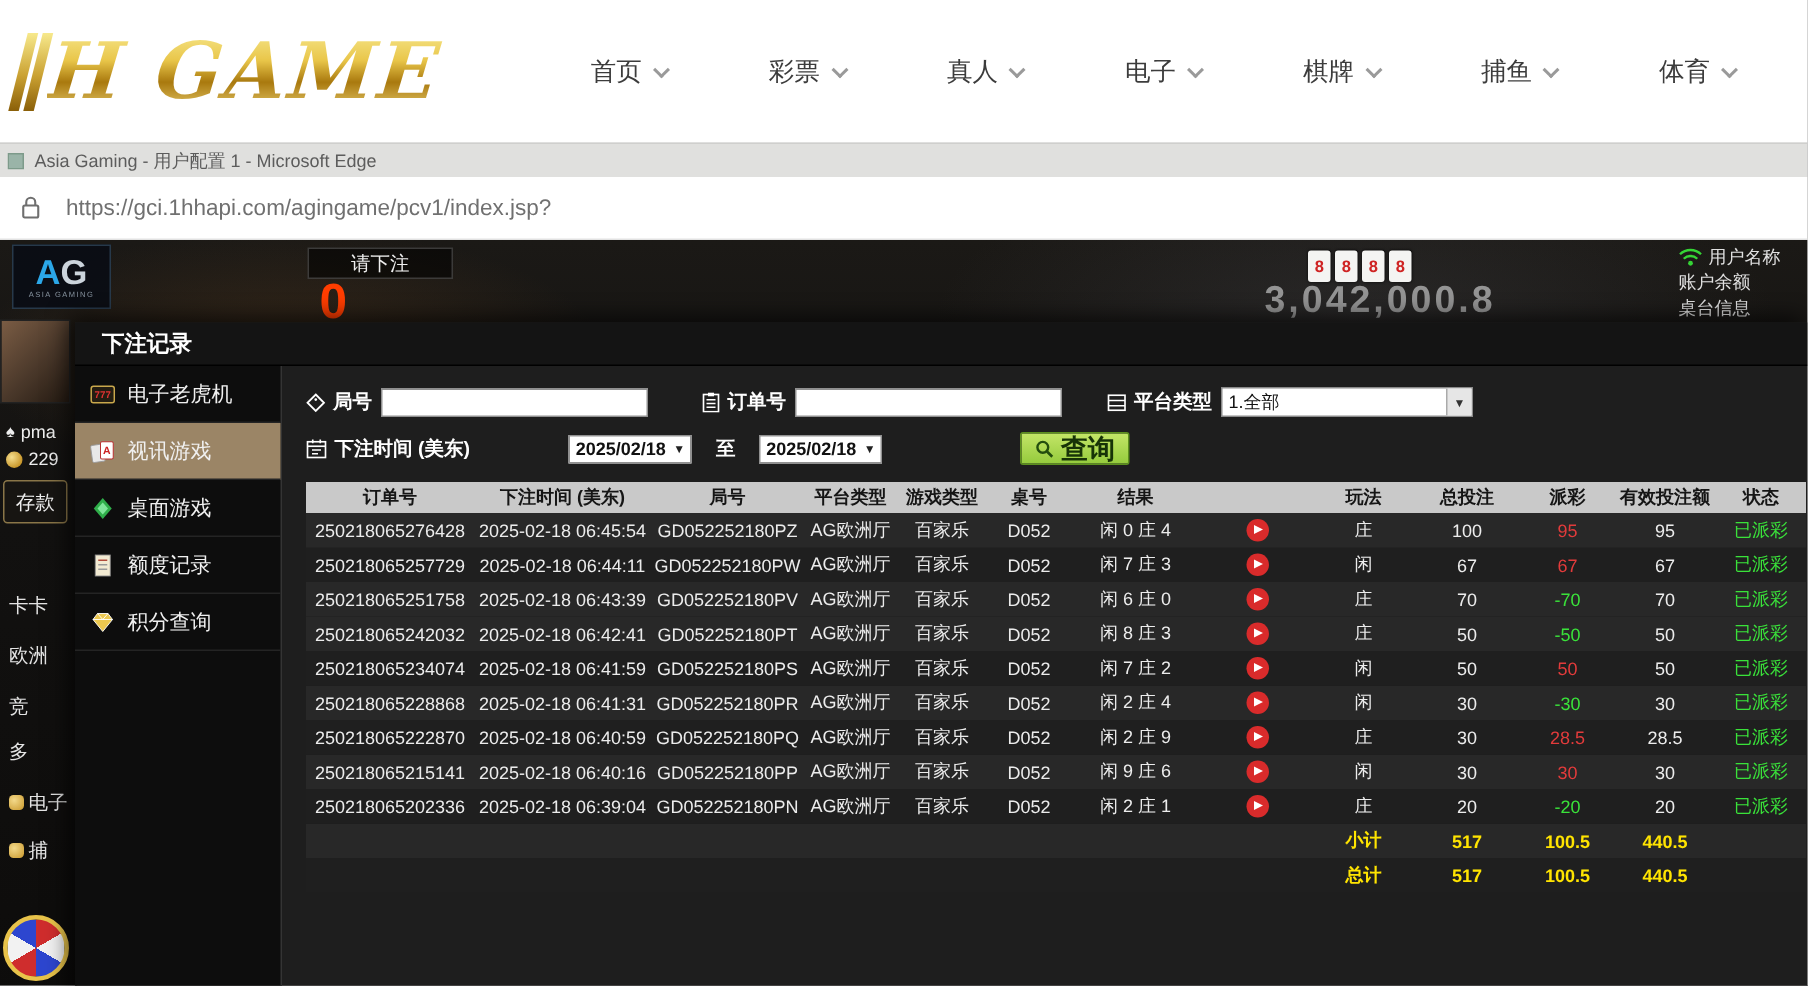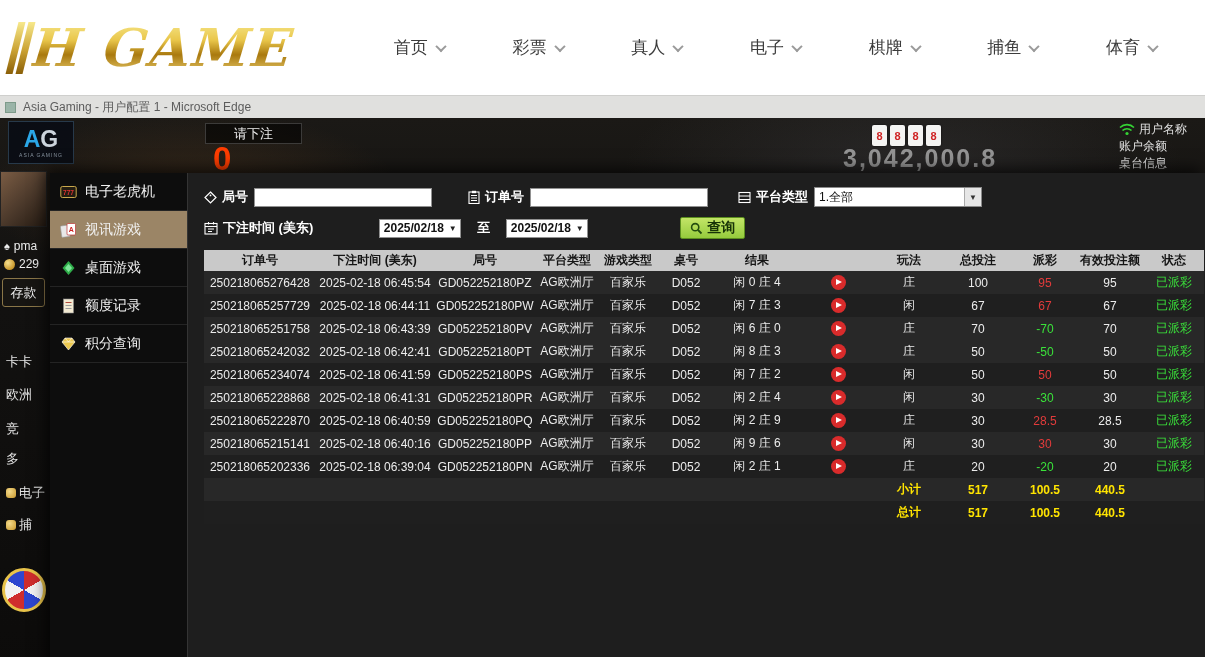--- a/index.html
+++ b/index.html
@@ -89,21 +89,21 @@
   .fselect { width:168px; height:20px; background:#fff; border:1px solid #8a8a8a; margin-left:6px; display:flex;
     align-items:center; justify-content:space-between; font-size:12px; color:#111; padding-left:4px; cursor:pointer; }
   .arrowbox { width:17px; height:100%; background:#e6e6e6; border-left:1px solid #aaa; display:flex; align-items:center;
     justify-content:center; font-size:8px; color:#333; }
   .dsel { width:82px; height:19px; background:#fff; border:1px solid #919191; display:flex; align-items:center;
     justify-content:center; gap:5px; font-size:12px; font-weight:bold; color:#111; cursor:pointer; }
   .dsel .darr { font-size:8px; color:#222; }
   .to-label { color:#fff; font-weight:bold; font-size:13px; margin:0 16px; }
   .qbtn { height:22px; padding:0 9px; margin-left:92px; display:flex; align-items:center; gap:4px; cursor:pointer;
     background:linear-gradient(#c3e567,#95cb3d); border:1px solid #5c8f1e; border-radius:2px;
-    font-size:14px; font-weight:bold; color:#173307; }
+    font-size:18px; font-weight:bold; color:#173307; }
 
   table.bet-table { margin-top:10px; border-collapse:collapse; width:1000px; table-layout:fixed; }
   .bet-table th { background:#c9c9c9; color:#151515; font-size:12px; font-weight:bold; height:21px; padding:0 2px;
     white-space:nowrap; overflow:hidden; }
   .bet-table td { font-size:12px; color:#ececec; height:23px; text-align:center; padding:0 2px; white-space:nowrap; overflow:hidden; }
   tr.odd td { background:#282828; }
   tr.even td { background:#1f1f1f; }
   td.pos { color:#e23b3b; } td.neg { color:#3ae23a; } td.zero { color:#fff; }
   td.st { color:#3ae23a; }
   td.sum { color:#ffe400; font-weight:bold; }
@@ -156,20 +156,27 @@
       </nav>
   </header>
 
   <div class="titlebar">
     <svg width="11" height="11">
         <rect x="0.5" y="0.5" width="10" height="10" fill="#9ab4a8" stroke="#7d9a8a"></rect>
       </svg>
     <span>Asia Gaming - 用户配置 1 - Microsoft Edge</span>
   </div>
 
+  <div class="urlbar">
+    <svg width="15" height="17" viewBox="0 0 15 17">
+      <rect x="2.5" y="7" width="10" height="8" rx="1" fill="none" stroke="#6f6f6f" stroke-width="1.4"></rect>
+      <path d="M4.5 7 V4.8 a3 3 0 0 1 6 0 V7" fill="none" stroke="#6f6f6f" stroke-width="1.4"></path>
+    </svg>
+    <span class="url-text">https://gci.1hhapi.com/agingame/pcv1/index.jsp?</span>
+  </div>
 
   <div class="stage">
 
     <div class="ag-logo">
       <div class="ag-big"><span class="ag-a">A</span><span class="ag-g">G</span></div>
       <div class="ag-sub">ASIA GAMING</div>
     </div>
 
     <div class="bet-prompt">请下注</div>
     <div class="timer">0</div>
@@ -229,20 +236,21 @@
           </div>
           <div class="sitem" style="top: 398px;">
             <span class="gold-dot"></span>
             <span>捕</span>
           </div>
         </div>
       <div class="wheel"></div>
     </div>
 
     <div class="modal">
+      <div class="modal-title">下注记录</div>
       <div class="modal-body">
         <div class="mmenu">
             <div class="mitem">
               <span class="micon">
                 <svg width="17" height="16" viewBox="0 0 17 16">
                   <rect x="0.8" y="2.5" width="15.4" height="11" rx="1.5" fill="#231d12" stroke="#c9a84c" stroke-width="1"></rect>
                   <text x="8.5" y="10.5" font-size="6.5" fill="#e23333" text-anchor="middle" font-weight="bold">777</text>
                 </svg>
               </span>
               <span>电子老虎机</span>

